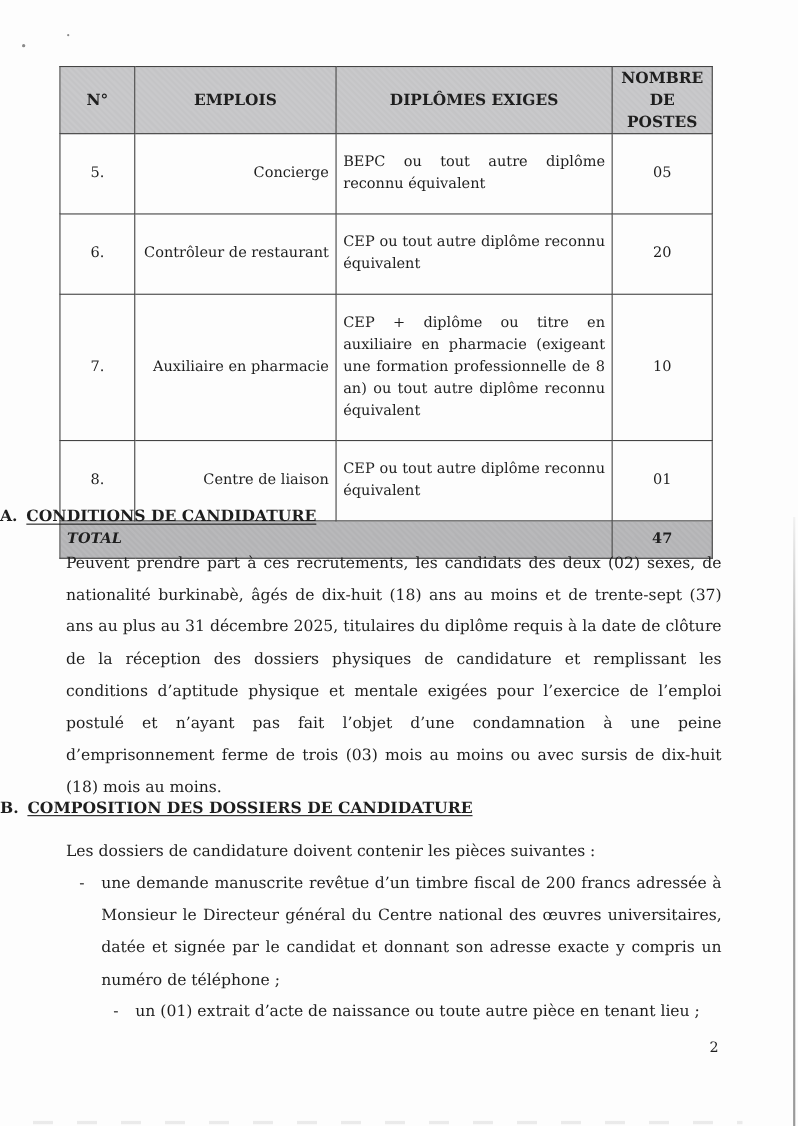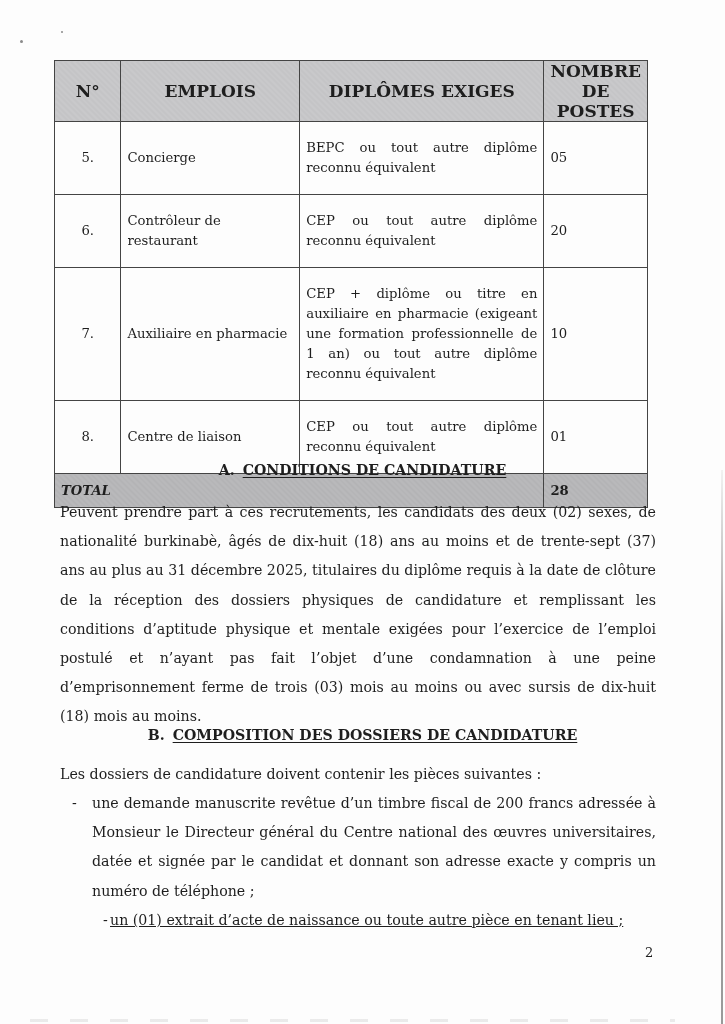--- a/index.html
+++ b/index.html
@@ -14,35 +14,35 @@
   .bottom-noise { position: absolute; left: 30px; right: 50px; bottom: 2px; height: 3px;
     background: repeating-linear-gradient(90deg, #d8d8d8 0 18px, transparent 18px 40px); opacity: .5; }
 
   table.jobs {
     position: absolute; left: 54px; top: 60px; width: 594px;
     border-collapse: collapse; font-size: 13.2px; line-height: 20px;
     font-family: "DejaVu Serif", serif;
   }
   table.jobs td, table.jobs th { border: 1.3px solid #444; padding: 0 6px; vertical-align: middle; }
   table.jobs th {
-    background: #c9c9cb; font-weight: bold; font-size: 17px; text-align: center; height: 53px;
+    background: #c9c9cb; font-weight: bold; font-size: 14px; text-align: center; height: 53px;
     background-image: repeating-linear-gradient(45deg, rgba(0,0,0,0.025) 0 2px, transparent 2px 4px);
   }
   table.jobs td.num { text-align: center; width: 55px; }
-  table.jobs td.job { width: 170px; }
+  table.jobs td.job { width: 170px; text-align: right; }
   table.jobs td.dipl { width: 238px; text-align: justify; padding: 16px 6px; }
-  table.jobs td.count { text-align: left; }
+  table.jobs td.count { text-align: center; }
   table.jobs tr.total td {
     background: #b9b9bb; font-weight: bold; height: 33px;
     background-image: repeating-linear-gradient(45deg, rgba(0,0,0,0.03) 0 2px, transparent 2px 4px);
   }
   table.jobs tr.total td.label { text-align: left; padding-left: 6px; font-style: italic; }
 
   .heading {
-    position: absolute; left: 0; width: 725px; text-align: center;
+    position: absolute; left: 0; width: 725px; text-align: left;
     font-weight: bold; font-size: 14.2px;
   }
   .heading .letter { margin-right: 8px; }
   .heading .title { text-decoration: underline; text-underline-offset: 2px; }
 
   .para {
     position: absolute; left: 60px; width: 596px; font-size: 14.2px; line-height: 29.2px;
     text-align: justify; margin: 0;
   }
   .bullet { position: absolute; font-size: 14.2px; line-height: 29.2px; }
@@ -80,32 +80,32 @@
       </tr>
       <tr style="height:58px;">
         <td class="num">6.</td>
         <td class="job">Contrôleur de restaurant</td>
         <td class="dipl">CEP ou tout autre diplôme reconnu équivalent</td>
         <td class="count">20</td>
       </tr>
       <tr style="height:94px;">
         <td class="num">7.</td>
         <td class="job">Auxiliaire en pharmacie</td>
-        <td class="dipl">CEP + diplôme ou titre en auxiliaire en pharmacie (exigeant une formation professionnelle de 1 an) ou tout autre diplôme reconnu équivalent</td>
+        <td class="dipl">CEP + diplôme ou titre en auxiliaire en pharmacie (exigeant une formation professionnelle de 8 an) ou tout autre diplôme reconnu équivalent</td>
         <td class="count">10</td>
       </tr>
       <tr style="height:54px;">
         <td class="num">8.</td>
         <td class="job">Centre de liaison</td>
         <td class="dipl">CEP ou tout autre diplôme reconnu équivalent</td>
         <td class="count">01</td>
       </tr>
       <tr class="total">
         <td class="label" colspan="3">TOTAL</td>
-        <td class="count">28</td>
+        <td class="count">47</td>
       </tr>
     </tbody>
   </table>
 
   <div class="heading" style="top:462px;">
     <span class="letter">A.</span><span class="title">CONDITIONS DE CANDIDATURE</span>
   </div>
 
   <p class="para" style="top:498px;">Peuvent prendre part à ces recrutements, les candidats des deux (02) sexes, de nationalité burkinabè, âgés de dix-huit (18) ans au moins et de trente-sept (37) ans au plus au 31 décembre 2025, titulaires du diplôme requis à la date de clôture de la réception des dossiers physiques de candidature et remplissant les conditions d’aptitude physique et mentale exigées pour l’exercice de l’emploi postulé et n’ayant pas fait l’objet d’une condamnation à une peine d’emprisonnement ferme de trois (03) mois au moins ou avec sursis de dix-huit (18) mois au moins.</p>
 
@@ -115,17 +115,17 @@
 
   <p class="para" style="top:760px;">Les dossiers de candidature doivent contenir les pièces suivantes :</p>
 
   <div class="bullet" style="left:72px;top:789px;width:586px;height:120px;">
     <span class="dash">-</span>
     <span class="btext" style="left:20px;width:564px;display:block;">une demande manuscrite revêtue d’un timbre fiscal de 200 francs adressée à Monsieur le Directeur général du Centre national des œuvres universitaires, datée et signée par le candidat et donnant son adresse exacte y compris un numéro de téléphone ;</span>
   </div>
 
   <div class="bullet" style="left:103px;top:906px;width:560px;height:30px;">
     <span class="dash">-</span>
-    <span class="btext" style="left:7px;width:530px;display:block;white-space:nowrap;text-decoration:underline;">un (01) extrait d’acte de naissance ou toute autre pièce en tenant lieu ;</span>
+    <span class="btext" style="left:20px;width:530px;display:block;white-space:nowrap;">un (01) extrait d’acte de naissance ou toute autre pièce en tenant lieu ;</span>
   </div>
 
   <div class="page-number">2</div>
 </div>
 
 </body></html>

